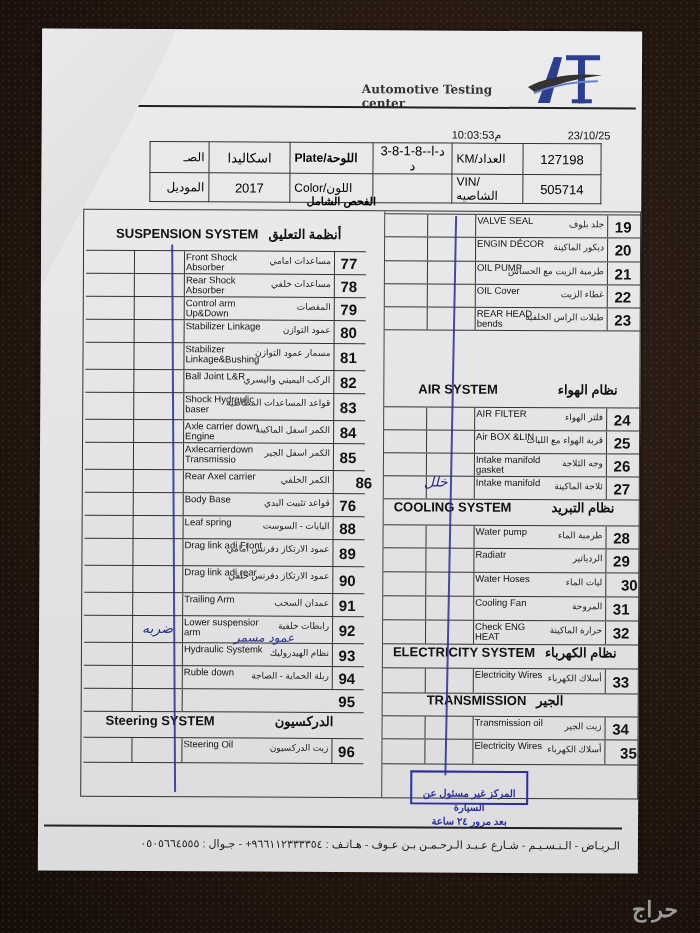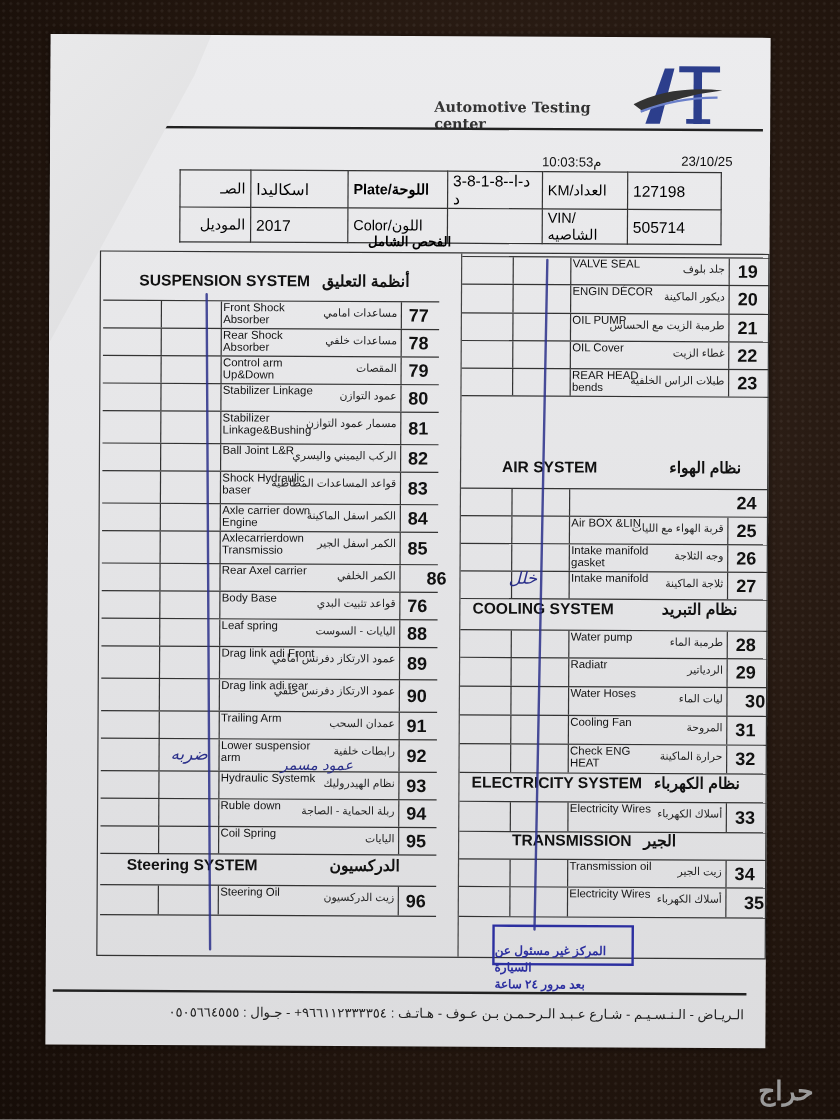--- a/index.html
+++ b/index.html
@@ -32,39 +32,39 @@
   .logo-en { position:absolute; right:100px; top:38px; font-size:12px; font-weight:bold; color:#333; font-family:"DejaVu Serif", serif; }
   .logo-mark { position:absolute; right:18px; top:4px; width:76px; height:58px; }
   .header-rule { position:absolute; left:40px; right:6px; top:76px; height:2px; background:#222; }
   .datetime { position:absolute; top:98px; font-size:11px; color:#111; }
   .info-table {
     position:absolute; left:108px; top:112px; width:452px; border-collapse:collapse;
     font-size:12px;
   }
   .info-table td { border:1.5px solid #333; height:24px; padding:0 4px; }
   .c-label { font-size:12px; }
-  .c-val { text-align:left; font-size:13px; }
+  .c-val { text-align:center; font-size:13px; }
   .section-title-main { position:absolute; left:0; right:0; top:165px; text-align:center; font-size:11px; font-weight:bold; direction:rtl; }
   .grid-frame { position:absolute; left:42px; top:180px; width:556px; height:586px; border:1.5px solid #333; }
   .left-col { position:absolute; left:2px; top:0; width:280px; height:100%; }
   .right-col { position:absolute; left:300px; top:0; width:256px; height:100%; border-left:1.5px solid #444; }
   .sys-header { position:absolute; font-weight:bold; font-size:13px; color:#111; }
   .sys-header .ar { margin-left:10px; direction:rtl; }
   .row { position:absolute; left:0; width:100%; border-top:1.2px solid #333; box-sizing:border-box; }
   .row .cell1 { position:absolute; left:0; top:0; height:100%; border-right:1px solid #333; }
   .row .cell2 { position:absolute; top:0; height:100%; border-right:1px solid #333; }
   .row .desc { position:absolute; top:0; height:100%; border-right:1px solid #333; font-size:9.5px; line-height:10px; overflow:hidden; }
   .row .desc .en { position:absolute; left:2px; top:1px; color:#111; }
   .row .desc .ar { position:absolute; right:3px; top:4px; direction:rtl; color:#222; font-size:9px; }
   .row .num { position:absolute; top:0; height:100%; font-weight:bold; font-size:15px; display:flex; align-items:center; justify-content:center; color:#111; }
   .pen-line { position:absolute; width:2px; background:#2a2f8a; border-radius:1px; opacity:0.85; }
   .hand { position:absolute; color:#2a2f8a; font-family:"DejaVu Serif", serif; font-size:14px; font-style:italic; direction:rtl; }
   .stamp {
     position:absolute; left:372px; top:740px; width:118px; height:34px;
-    border:2.5px solid #2c2fa0; color:#2c2fa0; font-weight:bold; text-align:left;
+    border:2.5px solid #2c2fa0; color:#2c2fa0; font-weight:bold; text-align:center;
     font-size:10px; line-height:14px; direction:rtl; padding-top:14px; box-sizing:border-box;
   }
   .footer-rule { position:absolute; left:6px; right:16px; top:796px; height:2px; background:#222; }
   .footer-text { position:absolute; left:6px; right:18px; top:808px; font-size:11px; direction:rtl; text-align:right; color:#222; }
   .watermark { position:absolute; right:22px; bottom:10px; color:#9a9a9a; font-size:22px; font-weight:bold; direction:rtl; }
 </style>
 </head>
 <body>
 
 <div class="bg-texture"></div>
@@ -276,24 +276,20 @@
             <div class="cell2" style="left:48px;width:50px"></div>
             <div class="desc" style="left:98px;width:150px">
               <span class="en" style="max-width:82.5px">Ruble down</span>
               <span class="ar">ربلة الحماية - الصاجة</span>
             </div>
             <div class="num" style="left:248px;width:30px">94</div>
           </div>
           <div class="row" style="top: 478px; height: 23px;">
             <div class="cell1" style="width:48px"></div>
             <div class="cell2" style="left:48px;width:50px"></div>
-            <div class="desc" style="left:98px;width:150px">
-              <span class="en" style="max-width:82.5px">Coil Spring</span>
-              <span class="ar">اليايات</span>
-            </div>
             <div class="num" style="left:248px;width:30px">95</div>
           </div>
           <div class="row" style="top: 501px; height: 0px;"></div>
         </div>
 
       <div class="sys-header" style="left:22px;top:503px;">
         <span>Steering SYSTEM</span><span class="ar" style="margin-left:60px;">الدركسيون</span>
       </div>
       <div id="steer-rows">
           <div class="row" style="top: 527px; height: 25px;">
@@ -363,20 +359,24 @@
           <div class="row" style="top: 118px; height: 0px;"></div>
         </div>
 
       <div class="sys-header" style="left:34px;top:170px;">
         <span>AIR SYSTEM</span><span class="ar" style="margin-left:60px;">نظام الهواء</span>
       </div>
       <div id="air-rows">
           <div class="row" style="top: 195px; height: 23px;">
             <div class="cell1" style="width:42px"></div>
             <div class="cell2" style="left:42px;width:48px"></div>
+            <div class="desc" style="left:90px;width:132px">
+              <span class="en" style="max-width:72.60000000000001px">AIR FILTER</span>
+              <span class="ar">فلتر الهواء</span>
+            </div>
             <div class="num" style="left:222px;width:32px">24</div>
           </div>
           <div class="row" style="top: 218px; height: 23px;">
             <div class="cell1" style="width:42px"></div>
             <div class="cell2" style="left:42px;width:48px"></div>
             <div class="desc" style="left:90px;width:132px">
               <span class="en" style="max-width:72.60000000000001px">Air BOX &amp;LIN</span>
               <span class="ar">قربة الهواء مع الليات</span>
             </div>
             <div class="num" style="left:222px;width:32px">25</div>

